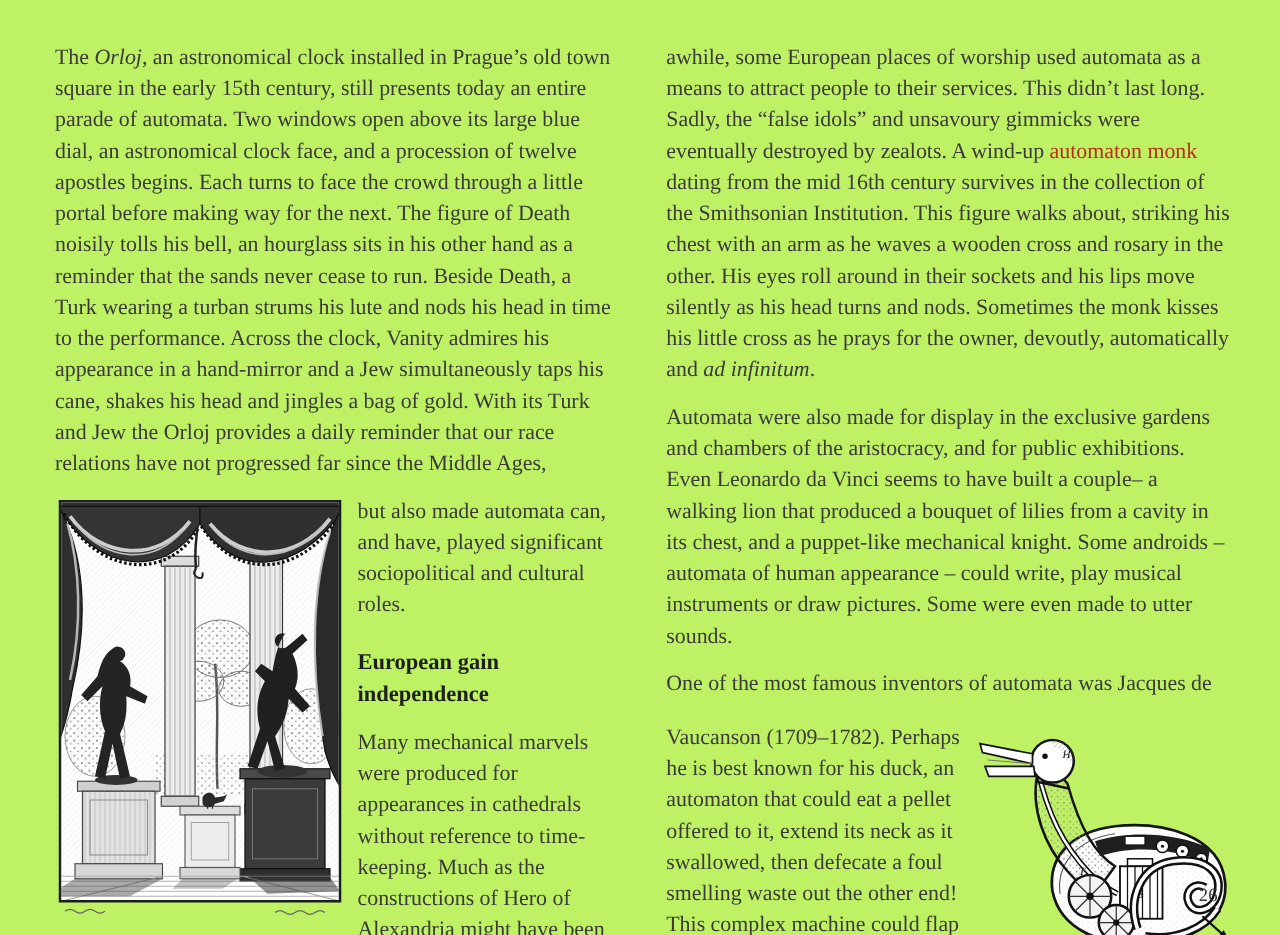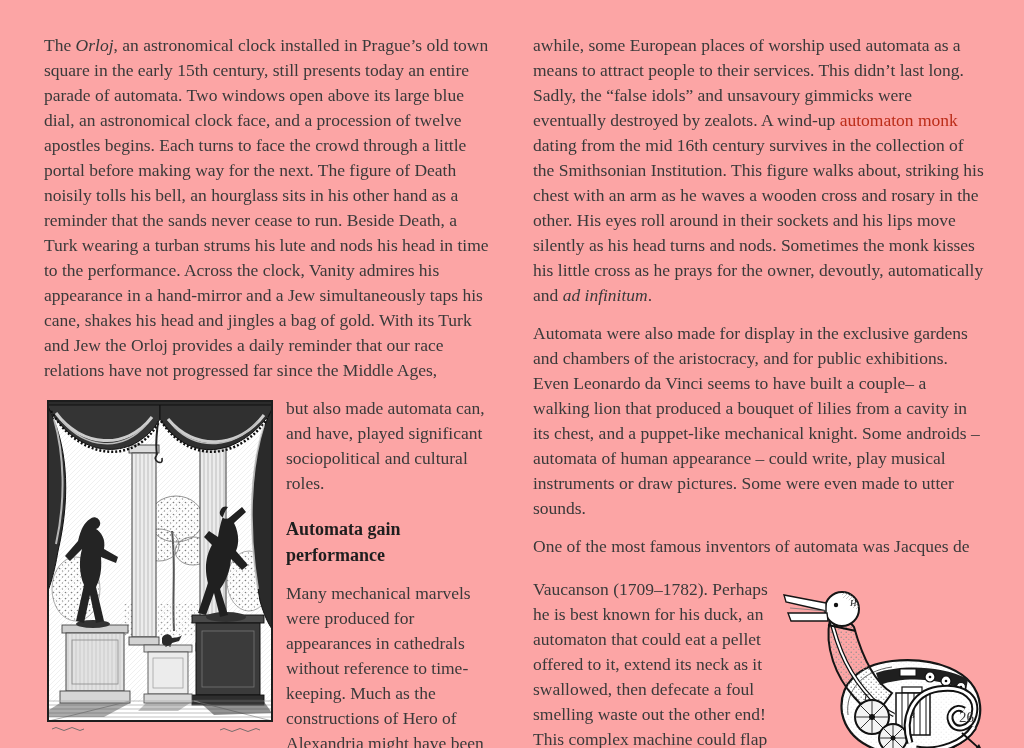--- a/index.html
+++ b/index.html
@@ -8,21 +8,21 @@
     background: #ffffff;
     width: 1024px;
     height: 748px;
     overflow: hidden;
     font-family: "Liberation Serif", "DejaVu Serif", serif;
   }
   .page {
     position: relative;
     width: 1024px;
     height: 748px;
-    background: #fca5a5;
+    background: #bef264;
   }
   .col {
     position: absolute;
     top: 33px;
   }
   .col-left  { left: 44px;  width: 448px; }
   .col-right { left: 533px; width: 451px; }
 
   p.body-text {
     font-size: 17.5px;
@@ -193,21 +193,21 @@
             </g>
           </g>
 
           <path d="M6,330 q4,-3 8,0 t8,0 t8,0 t8,0" stroke="#666" stroke-width="0.9" fill="none"></path>
           <path d="M174,331 q4,-3 8,0 t8,0 t8,0 t8,0 t8,0" stroke="#666" stroke-width="0.9" fill="none"></path>
         </svg>
       </figure>
 
       <div class="beside-text">
         <p class="body-text">but also made automata can, and have, played significant sociopolitical and cultural roles.</p>
-        <h3 class="section-heading">Automata gain performance</h3>
+        <h3 class="section-heading">European gain independence</h3>
         <p class="body-text">Many mechanical marvels were produced for appearances in cathedrals without reference to time-keeping. Much as the constructions of Hero of Alexandria might have been used in classical temples, for</p>
       </div>
     </div>
   </div>
 
   <div class="col col-right">
 
     <p class="body-text"><span>awhile, some European places of worship used automata as a means to attract people to their services. This didn’t last long. Sadly, the “false idols” and unsavoury gimmicks were eventually destroyed by zealots. A wind-up </span><a class="inline-link">automaton monk</a><span> dating from the mid 16th century survives in the collection of the Smithsonian Institution. This figure walks about, striking his chest with an arm as he waves a wooden cross and rosary in the other. His eyes roll around in their sockets and his lips move silently as his head turns and nods. Sometimes the monk kisses his little cross as he prays for the owner, devoutly, automatically and </span><em>ad infinitum</em><span>.</span></p>
 
     <p class="body-text">Automata were also made for display in the exclusive gardens and chambers of the aristocracy, and for public exhibitions. Even Leonardo da Vinci seems to have built a couple– a walking lion that produced a bouquet of lilies from a cavity in its chest, and a puppet-like mechanical knight. Some androids – automata of human appearance – could write, play musical instruments or draw pictures. Some were even made to utter sounds.</p>

